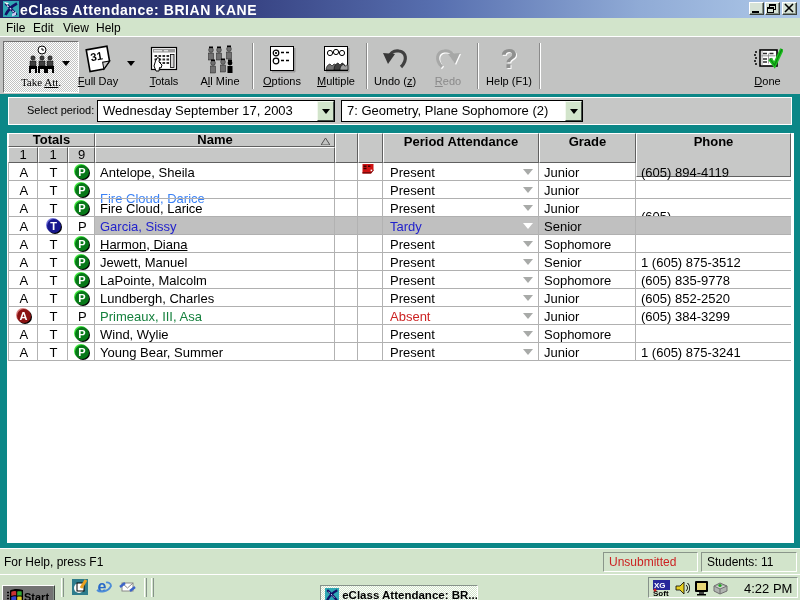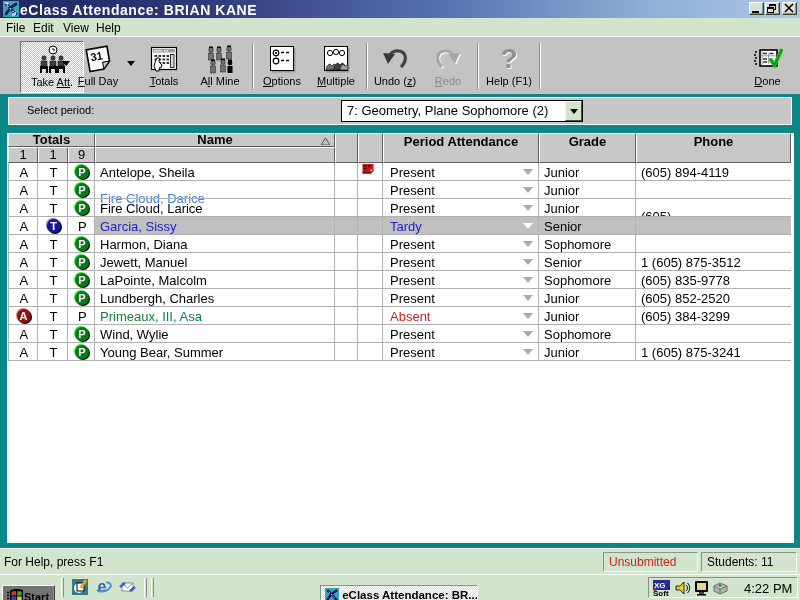--- a/index.html
+++ b/index.html
@@ -109,21 +109,21 @@
 </div>
 
 <div class="abs" id="menubar">
   <span style="left:6px;">File</span>
   <span style="left:33px;">Edit</span>
   <span style="left:63px;">View</span>
   <span style="left:96px;">Help</span>
 </div>
 
 <div class="abs" id="toolbar">
-  <div class="tbtn pressed" style="left:20px; width:64px;">
+  <div class="tbtn pressed" style="left:3px; width:76px;font-family:Liberation Serif, serif;">
     <svg class="ic" viewBox="0 0 30 30">
       <circle cx="16" cy="5" r="4" fill="#fff" stroke="#000"></circle>
       <path d="M16 3 v2 h2" stroke="#000" fill="none"></path>
       <g fill="#404040" stroke="#000" stroke-width="0.5">
         <circle cx="7" cy="13" r="2.2"></circle>
           <rect x="4" y="16" width="6" height="5"></rect>
         <circle cx="16" cy="13" r="2.2"></circle>
           <rect x="13" y="16" width="6" height="5"></rect>
         <circle cx="24" cy="13" r="2.2"></circle>
           <rect x="21" y="16" width="6" height="5"></rect>
@@ -275,36 +275,40 @@
       <path d="M17 15 L21.5 21 L29 5" fill="none" stroke="#1FC020" stroke-width="4"></path>
       <path d="M17 15 L21.5 21 L29 5" fill="none" stroke="#0A8A10" stroke-width="1.2"></path>
     </svg>
     <span class="lb"><u>D</u>one</span>
   </div>
 </div>
 
 <div class="abs" id="selbar">
   <div class="panel"></div>
   <div class="lbl">Select period:</div>
+  <div class="combo" style="left:97px; width:238px;">
+    <div class="txt">Wednesday September 17, 2003</div>
+    <div class="btn"></div>
+  </div>
   <div class="combo" style="left:341px; width:242px;">
     <div class="txt">7: Geometry, Plane Sophomore (2)</div>
     <div class="btn"></div>
   </div>
 </div>
 
 <div class="abs" id="tablearea">
     <div class="hcell" style="left:1px;top:0px;width:87px;height:14px;line-height:12px;">Totals</div>
     <div class="hcell" style="left:88px;top:0px;width:240px;height:14px;line-height:12px;">Name<svg style="position:absolute;right:4px;top:4px;" width="9" height="7">
         <path d="M4.5 0 L9 7 L0 7 Z" fill="#C2C3C2" stroke="#505050" stroke-width="1"></path>
       </svg></div>
     <div class="hcell" style="left:328px;top:0px;width:23px;height:30px;line-height:15px;"></div>
     <div class="hcell" style="left:351px;top:0px;width:25px;height:30px;line-height:15px;"></div>
     <div class="hcell" style="left:376px;top:0px;width:156px;height:30px;line-height:15px;">Period Attendance</div>
     <div class="hcell" style="left:532px;top:0px;width:97px;height:30px;line-height:15px;">Grade</div>
-    <div class="hcell" style="left:629px;top:0px;width:155px;height:30px;line-height:15px;">Phone</div>
+    <div class="hcell" style="left:629px;top:0px;width:155px;height:44px;line-height:15px;">Phone</div>
     <div class="hcell" style="left:1px;top:14px;width:30px;height:16px;line-height:14px;"><span style="font-weight:normal;">1</span></div>
     <div class="hcell" style="left:31px;top:14px;width:30px;height:16px;line-height:14px;"><span style="font-weight:normal;">1</span></div>
     <div class="hcell" style="left:61px;top:14px;width:27px;height:16px;line-height:14px;"><span style="font-weight:normal;">9</span></div>
     <div class="hcell" style="left:88px;top:14px;width:240px;height:16px;line-height:14px;"></div>
     <div class="cell" style="left:12.5px;top:32px;">A</div>
     <div class="cell" style="left:42.5px;top:32px;">T</div>
     <div class="circ" style="left:68px;top:32px;background:#087818;box-shadow:-1px -1px 0 #3ce53c, 1px 1px 0 #000;">P</div>
     <div class="cell" style="left:93px;top:32px;color:#000;">Antelope, Sheila</div>
     <svg class="abs" style="left:355px;top:31px;" width="12" height="10" viewBox="0 0 12 10">
       <path d="M0.5 0 H11.5 V6.5 L9 9.5 H0.5 Z" fill="#CF1212"></path>
@@ -341,21 +345,21 @@
     <div class="circ" style="left:39.5px;top:86px;background:#18188E;box-shadow:-1px -1px 0 #7070d8, 1px 1px 0 #000;">T</div>
     <div class="cell" style="left:71px;top:86px;">P</div>
     <div class="cell" style="left:93px;top:86px;color:#2222CC;">Garcia, Sissy</div>
     <div class="cell" style="left:383px;top:86px;color:#2222CC;">Tardy</div>
     <div class="pa" style="left:516px;top:90px;border-top-color:#fff;"></div>
     <div class="cell" style="left:537px;top:86px;">Senior</div>
     <div class="gridh" style="left:1px;top:101px;width:783px;"></div>
     <div class="cell" style="left:12.5px;top:104px;">A</div>
     <div class="cell" style="left:42.5px;top:104px;">T</div>
     <div class="circ" style="left:68px;top:104px;background:#087818;box-shadow:-1px -1px 0 #3ce53c, 1px 1px 0 #000;">P</div>
-    <div class="cell" style="left:93px;top:104px;color:#000;">Harmon, Diana</div>
+    <div class="cell" style="left:93px;top:104px;color:#000;text-decoration:underline;">Harmon, Diana</div>
     <div class="cell" style="left:383px;top:104px;color:#000;">Present</div>
     <div class="pa" style="left:516px;top:108px;"></div>
     <div class="cell" style="left:537px;top:104px;">Sophomore</div>
     <div class="gridh" style="left:1px;top:119px;width:783px;"></div>
     <div class="cell" style="left:12.5px;top:122px;">A</div>
     <div class="cell" style="left:42.5px;top:122px;">T</div>
     <div class="circ" style="left:68px;top:122px;background:#087818;box-shadow:-1px -1px 0 #3ce53c, 1px 1px 0 #000;">P</div>
     <div class="cell" style="left:93px;top:122px;color:#000;">Jewett, Manuel</div>
     <div class="cell" style="left:383px;top:122px;color:#000;">Present</div>
     <div class="pa" style="left:516px;top:126px;"></div>

